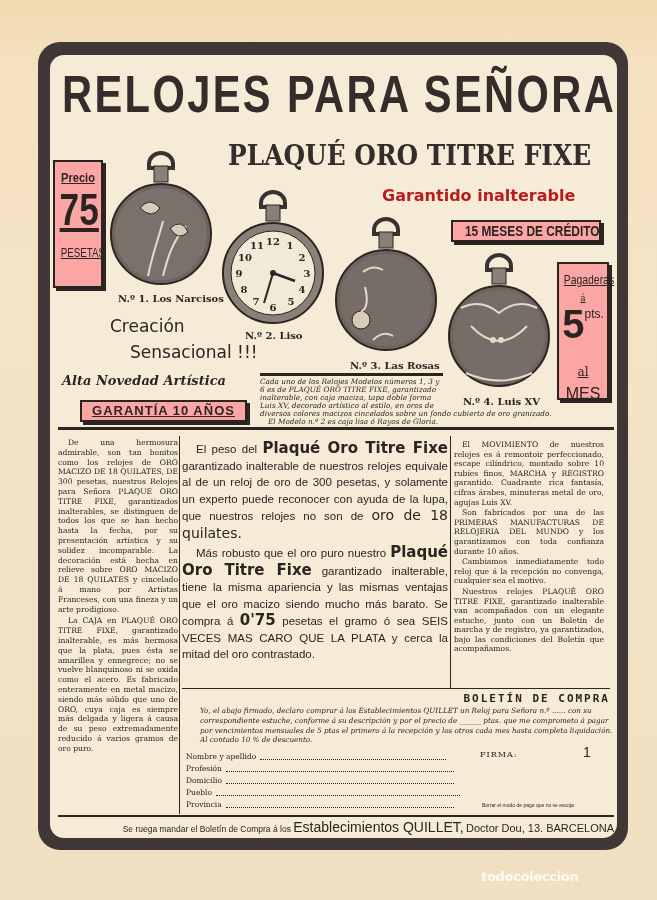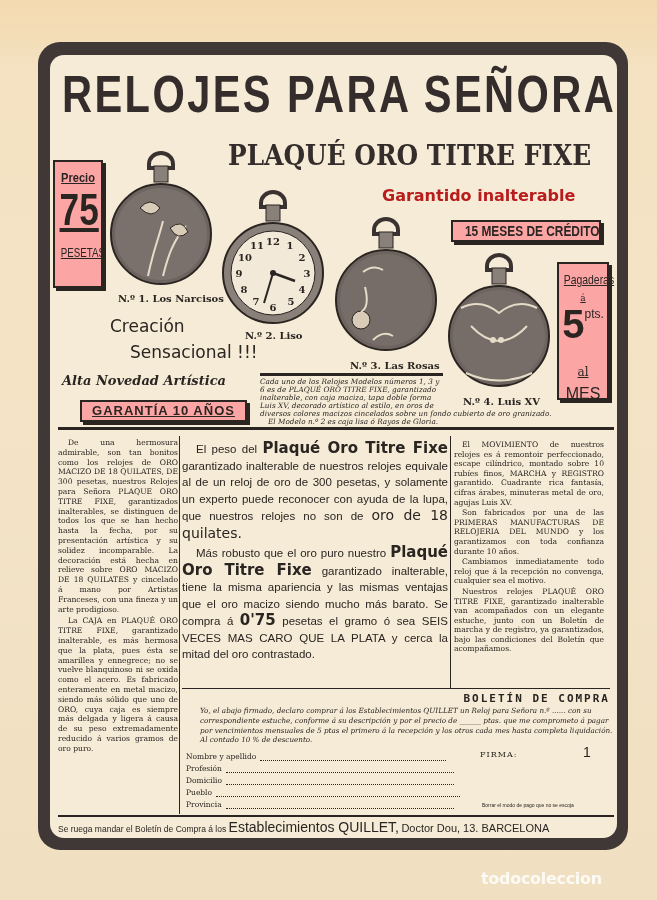--- a/index.html
+++ b/index.html
@@ -55,30 +55,30 @@
   .vrule { background: #2b2522; width: 1px; }
   .col2 { left: 182px; top: 440px; width: 266px; font-family: "Liberation Sans", sans-serif; font-size: 11.5px; line-height: 16.5px; text-align: justify; }
   .col2 .big { font-family: "DejaVu Sans", sans-serif; font-weight: 700; font-size: 15px; }
   .col2 .med { font-family: "DejaVu Sans", sans-serif; font-size: 14px; }
   .col3 { left: 454px; top: 440px; width: 150px; font-size: 7.6px; line-height: 9.6px; text-align: justify; }
   .col3 p { text-indent: 8px; margin-bottom: 1px; }
   .hrule-mid { left: 182px; top: 688px; width: 428px; height: 1px; background: #2b2522; }
 
   .bol-title { left: 182px; top: 692px; width: 428px; text-align: right; font-family: "DejaVu Sans Mono", monospace; font-weight: 700; font-size: 11px; letter-spacing: 2px; }
   .bol-text { left: 200px; top: 706px; width: 420px; font-style: italic; font-size: 7.2px; line-height: 9.8px; }
-  .form-row { position: absolute; left: 186px; font-size: 7.5px; display: flex; align-items: center; white-space: nowrap; }
+  .form-row { position: absolute; left: 186px; font-size: 7.5px; display: flex; align-items: flex-start; white-space: nowrap; }
   .form-row .line { border-bottom: 1px dotted #2b2522; height: 8px; margin-left: 4px; }
   .firma { left: 480px; top: 750px; font-size: 8px; letter-spacing: 1px; }
   .firma-num { left: 583px; top: 744px; font-family: "Liberation Sans", sans-serif; font-size: 14px; }
   .borrar { left: 482px; top: 802px; font-size: 5px; font-family: "Liberation Sans", sans-serif; }
   .hrule-bottom { left: 58px; top: 815px; width: 556px; height: 2px; background: #2b2522; }
-  .footer { left: 58px; top: 819px; width: 556px; text-align: left; white-space: nowrap; font-family: "Liberation Sans", sans-serif; font-size: 8.5px; }
+  .footer { left: 58px; top: 819px; width: 556px; text-align: right; white-space: nowrap; font-family: "Liberation Sans", sans-serif; font-size: 8.5px; }
   .footer .est { font-size: 14px; font-weight: 400; }
   .footer .addr { font-size: 11px; }
-  .watermark { left: 481px; top: 869px; font-family: "DejaVu Sans", sans-serif; font-weight: 700; font-size: 16px; color: #ffffff; opacity: 0.85; letter-spacing: -0.3px; }
+  .watermark { left: 481px; top: 869px; font-family: "DejaVu Sans", sans-serif; font-weight: 700; font-size: 13px; color: #ffffff; opacity: 0.85; letter-spacing: -0.3px; }
 </style>
 </head>
 <body>
 
 <div class="paper"></div>
 <div class="frame"></div>
 <div class="inner"></div>
 
 <div class="abs title">RELOJES PARA SEÑORA</div>
 <div class="abs subtitle">PLAQUÉ ORO TITRE FIXE</div>

